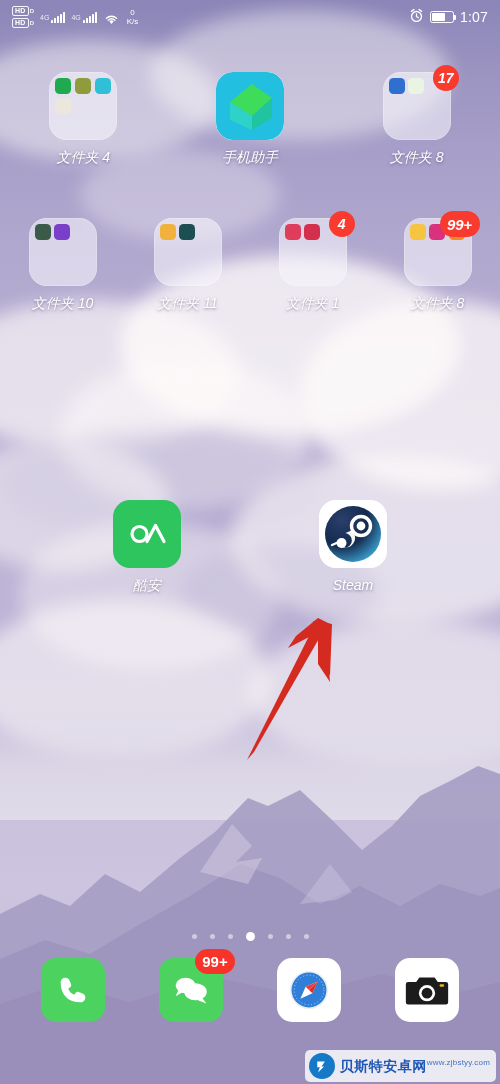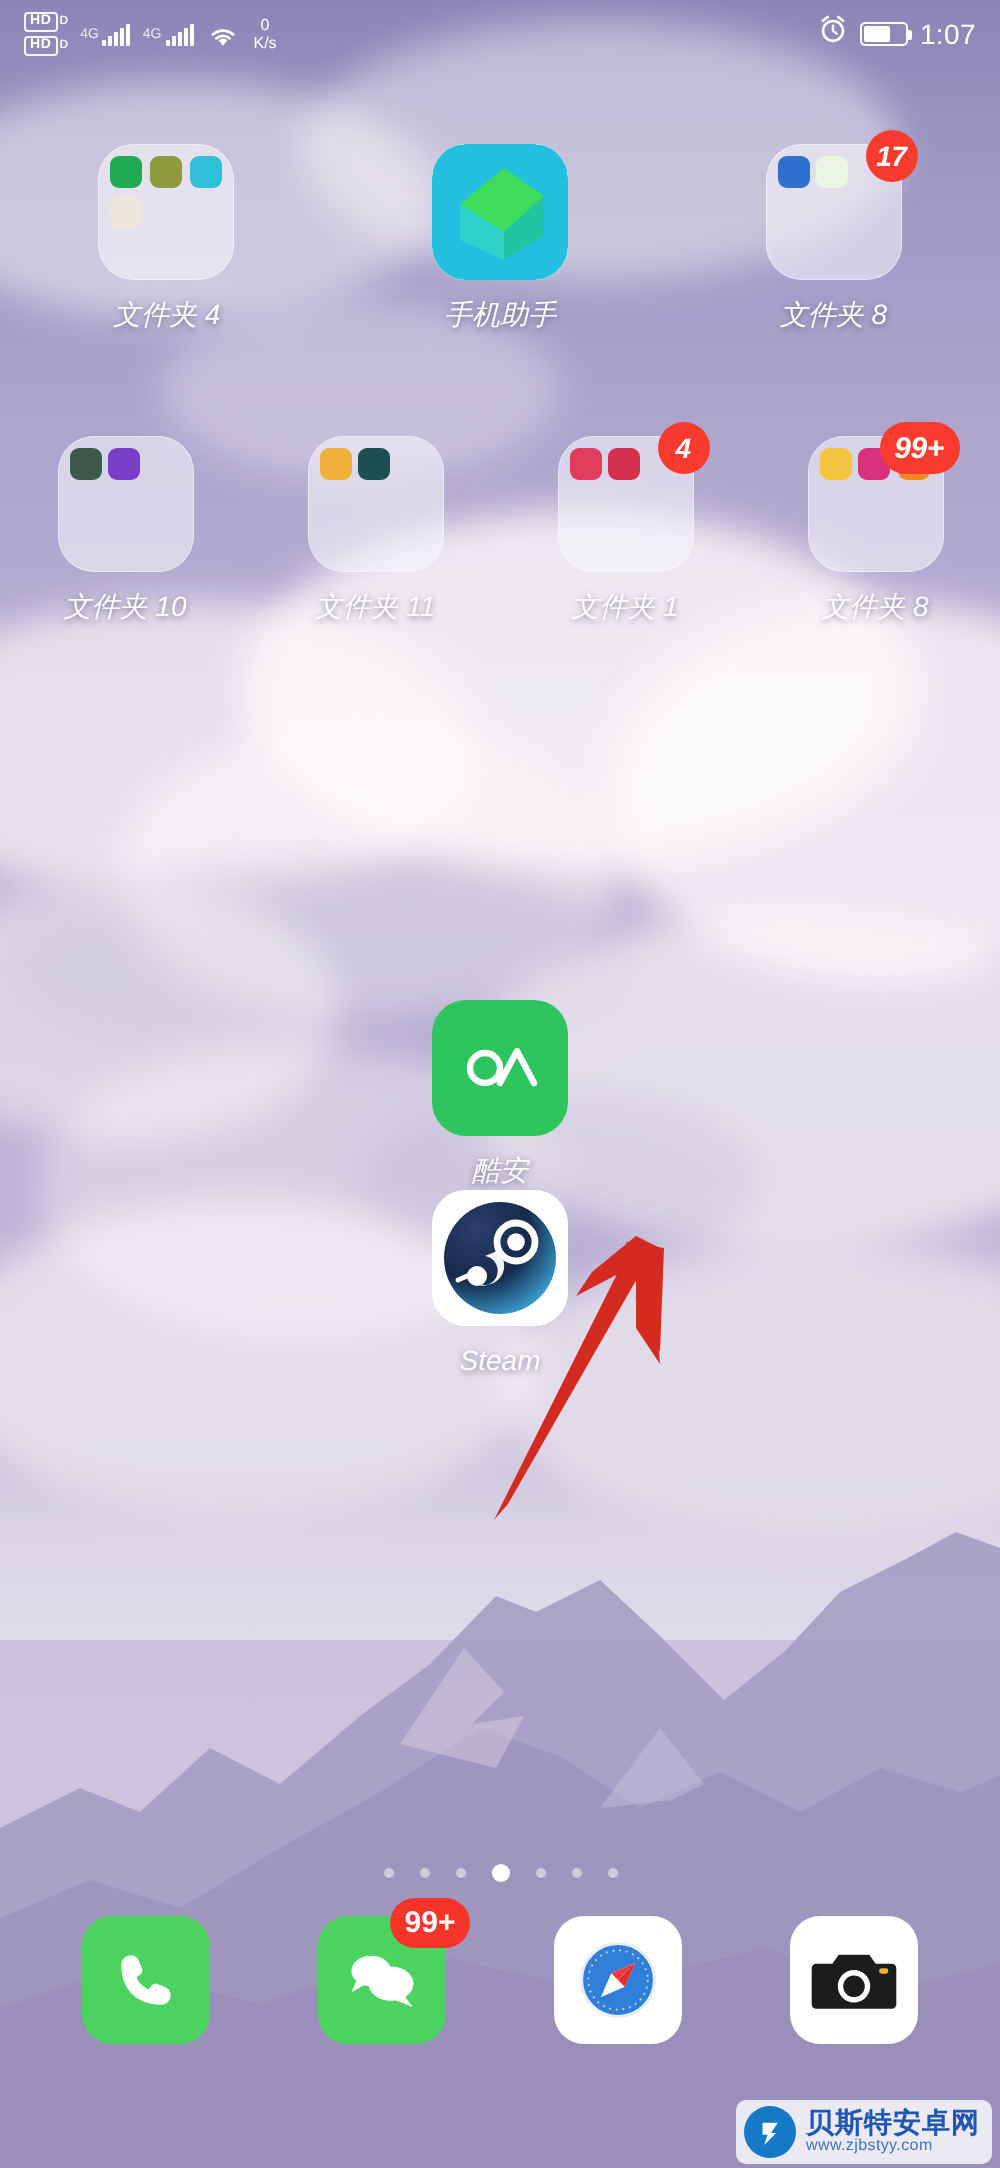--- a/index.html
+++ b/index.html
@@ -75,21 +75,21 @@
   .badge {
     position: absolute; top: -7px; right: -8px; min-width: 26px; height: 26px;
     background: #f93a2f; color: #fff; border-radius: 13px;
     font-size: 14px; font-weight: bold; display: flex; align-items: center;
     justify-content: center; padding: 0 5px; letter-spacing: -.2px;
   }
   .badge.wide { min-width: 40px; font-size: 15px; }
   .appicon { width: 68px; height: 68px; border-radius: 17px; position: relative; overflow: hidden; }
 
   
-  #midrow { top: 500px; padding: 0 44px; flex-direction: column; }
+  #midrow { top: 500px; padding: 0 44px; }
   .ka { background: #2ec45e; display: flex; align-items: center; justify-content: center; }
   .steam { background: #fff; display: flex; align-items: center; justify-content: center; }
 
   
   #arrow { position: absolute; left: 0; top: 0; width: 500px; height: 1084px; z-index: 30; pointer-events: none; }
 
   
   #pagedots {
     position: absolute; left: 0; right: 0; top: 932px;
     display: flex; justify-content: center; align-items: center; gap: 13px; z-index: 25;
@@ -109,21 +109,21 @@
     font-weight: bold; display: flex; align-items: center; justify-content: center; padding: 0 6px;
   }
 
   
   #watermark {
     position: absolute; right: 4px; bottom: 2px; display: flex; align-items: center;
     gap: 5px; z-index: 50; background: rgba(255,255,255,.80);
     border-radius: 5px; padding: 3px 6px 3px 4px;
   }
   .wm-logo { width: 26px; height: 26px; border-radius: 50%; background: #1579c8; display:flex; align-items:center; justify-content:center; }
-  .wm-txt { display: flex; flex-direction: column; line-height: 1.05; }
+  .wm-txt { display: flex; line-height: 1.05; }
   .wm-title { font-size: 14px; font-weight: bold; color: #1f57b5; letter-spacing: .5px; }
   .wm-url { font-size: 8px; color: #3f74c4; letter-spacing: .2px; }
 </style>
 </head>
 <body>
 
 <div id="screen">
 
   <div id="sky">
     <div class="cloud ck" style="left:-40px; top:40px; width:260px; height:120px; opacity:.55;"></div>

